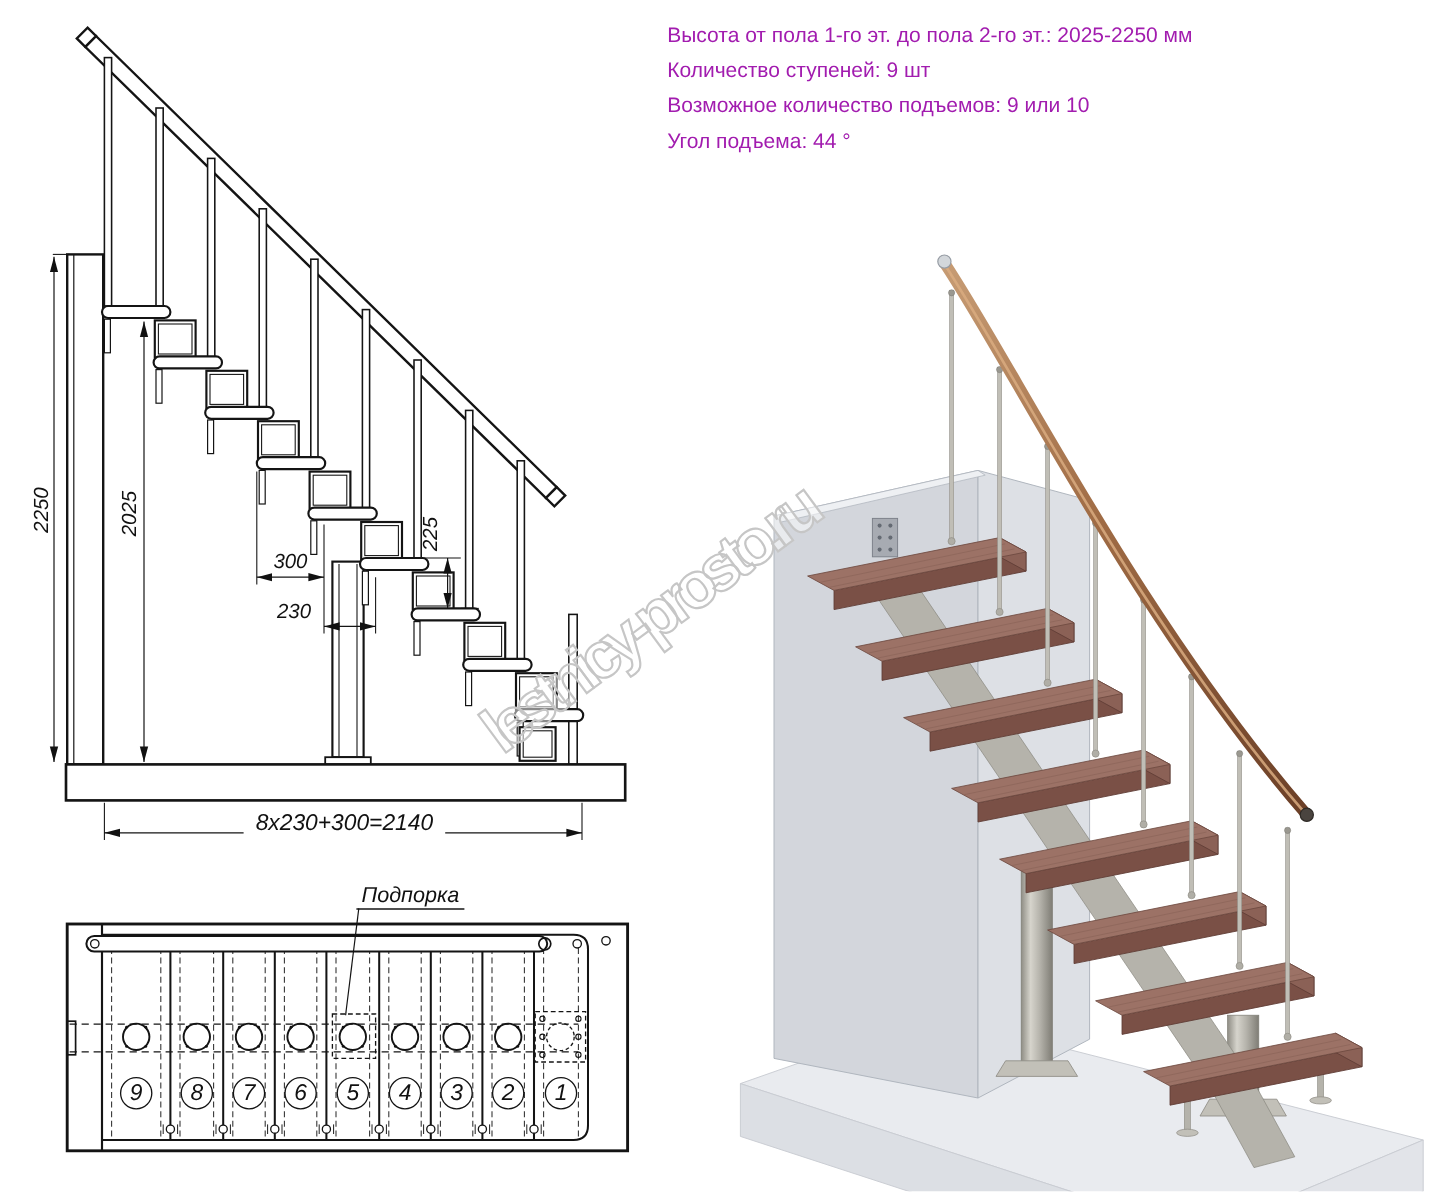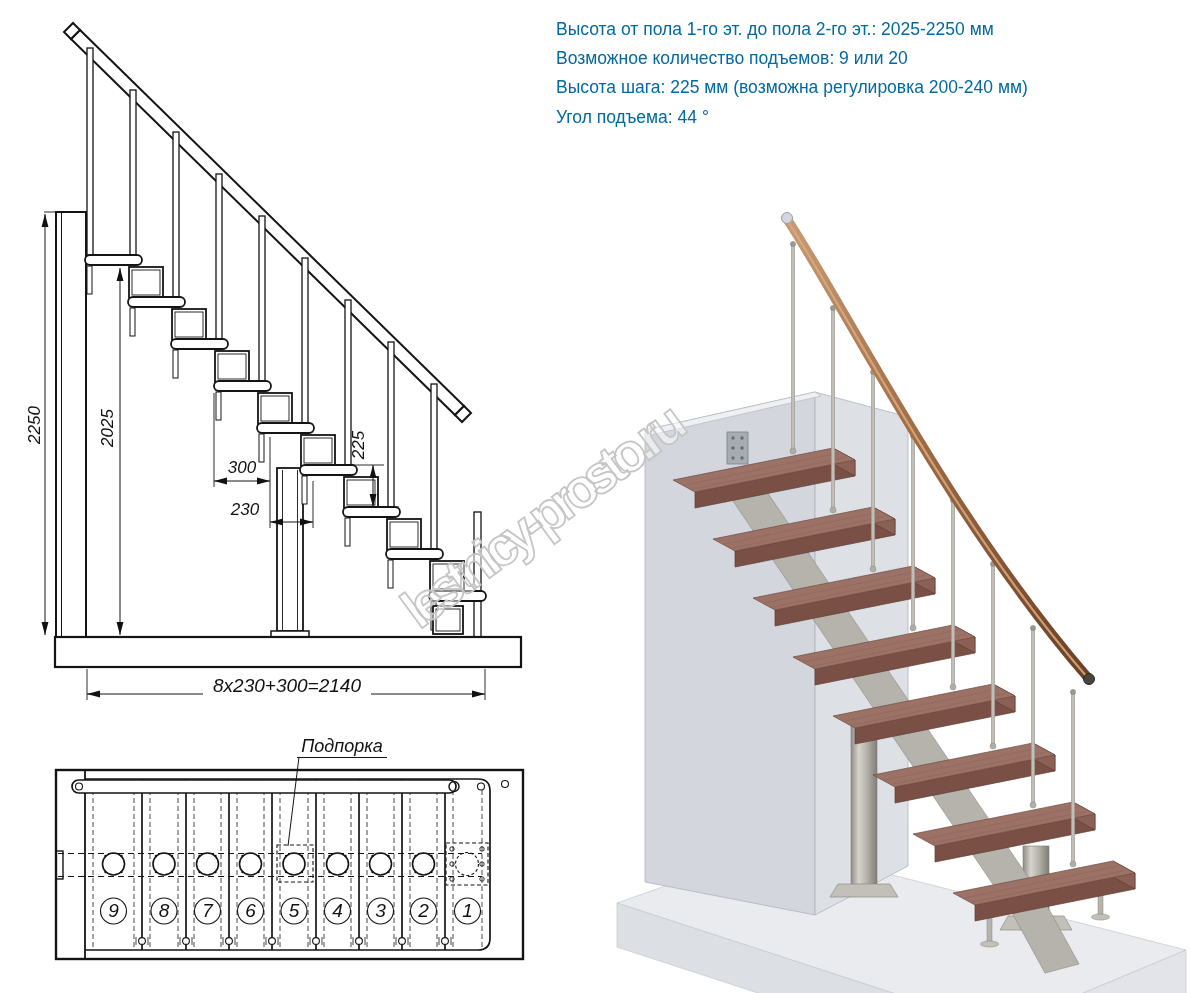--- a/index.html
+++ b/index.html
@@ -3,21 +3,21 @@
 <meta charset="utf-8">
 <style>
   html,body{margin:0;padding:0;background:#fff;}
   .canvas{position:relative;width:1191px;height:993px;background:#ffffff;overflow:hidden;
           font-family:"Liberation Sans", sans-serif;}
   svg{position:absolute;left:0;top:0;}
   svg text{font-family:"Liberation Sans", sans-serif;}
   .dimtxt{font-style:italic;font-size:17px;fill:#111;}
   .dimtxt.big{font-size:19px;}
   .plan-label{font-style:italic;font-size:18px;fill:#111;}
-  .specs{position:absolute;left:556px;top:15px;width:620px;color:#0369a1;
+  .specs{position:absolute;left:556px;top:15px;width:620px;color:#a21caf;
          font-size:17.5px;line-height:29.2px;}
   .watermark{position:absolute;left:408px;top:585px;height:60px;line-height:60px;
              white-space:nowrap;font-size:54px;font-weight:700;letter-spacing:-7px;
              color:rgba(255,255,255,0.5);-webkit-text-stroke:1.8px #c6c6c6;
              transform:rotate(-36.5deg);transform-origin:0 50%;pointer-events:none;z-index:5;}
 </style>
 </head>
 <body>
 
 <div class="canvas">
@@ -413,19 +413,19 @@
       </g>
 
       <line x1="299" y1="757" x2="288" y2="846" stroke-width="1"></line>
       <line x1="297" y1="757.5" x2="387" y2="757.5" stroke-width="1.2"></line>
       <text class="plan-label" x="342" y="752" text-anchor="middle" stroke="none" fill="#111">Подпорка</text>
     </g>
   </svg>
 
   <div class="specs">
     <div>Высота от пола 1-го эт. до пола 2-го эт.: 2025-2250 мм</div>
-    <div>Возможное количество подъемов: 9 или 20</div>
-    <div>Высота шага: 225 мм (возможна регулировка 200-240 мм)</div>
+    <div>Количество ступеней: 9 шт</div>
+    <div>Возможное количество подъемов: 9 или 10</div>
     <div>Угол подъема: 44 °</div>
   </div>
 
   <div class="watermark">lestnicy-prosto.ru</div>
 </div>
 
 </body></html>

